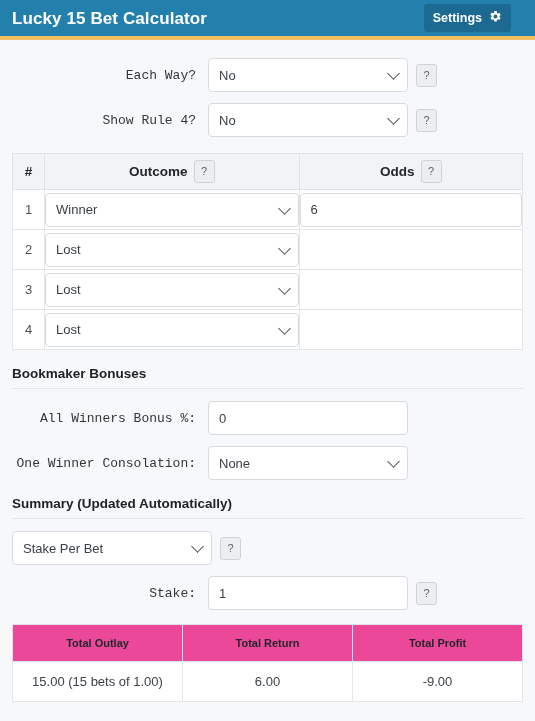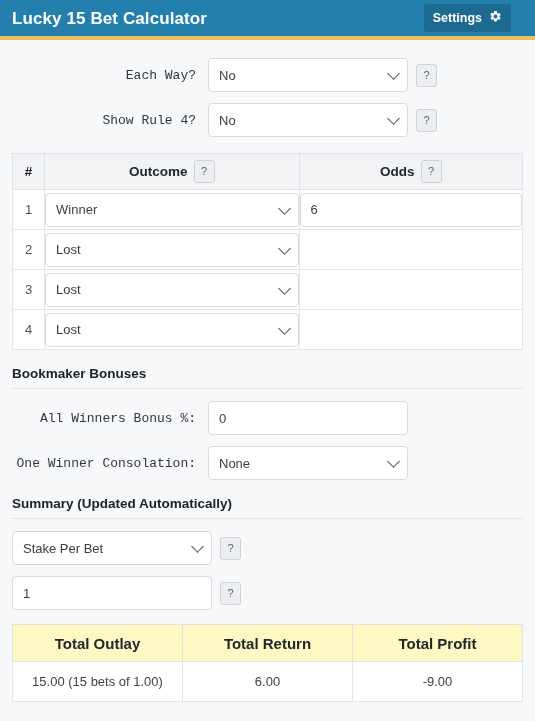--- a/index.html
+++ b/index.html
@@ -157,24 +157,24 @@
   
   .totals {
     width: 511px;
     margin: 14px 12px 0 12px;
     border-collapse: collapse;
     border: 1px solid #dfe2e6;
     background: #ffffff;
     table-layout: fixed;
   }
   .totals th {
-    background: #fef9c3;
+    background: #ec4899;
     border: 1px solid #dfe2e6;
     height: 37px;
-    font-size: 15px;
+    font-size: 11px;
     font-weight: 700;
     color: #23272d;
   }
   .totals td {
     border: 1px solid #e4e7ea;
     height: 40px;
     text-align: center;
     font-size: 13px;
     color: #3d434a;
   }
@@ -306,20 +306,21 @@
 
 <div class="form-row">
   <div class="ctl sel w200">
     <span>Stake Per Bet</span>
     <span class="chev"></span>
   </div>
   <button class="help">?</button>
 </div>
 
 <div class="form-row">
+  <div class="lbl">Stake:</div>
   <div class="ctl w200">
     <span>1</span>
   </div>
   <button class="help">?</button>
 </div>
 
 <table class="totals">
   <thead>
     <tr>
       <th>Total Outlay</th>

